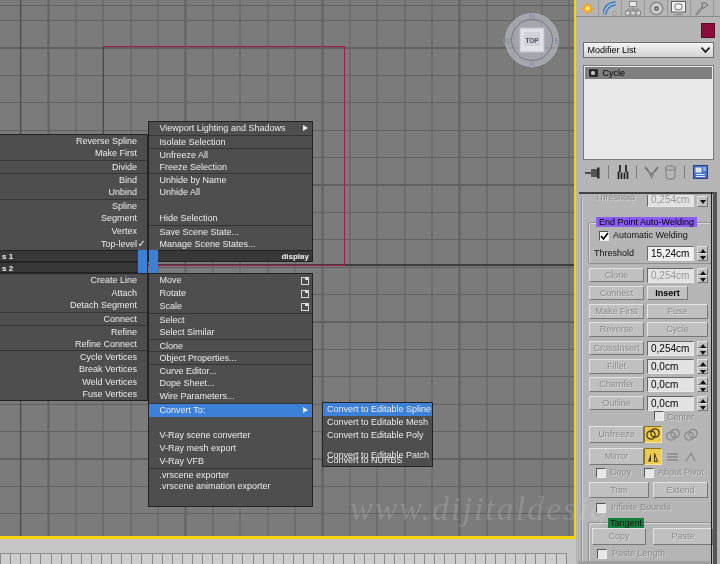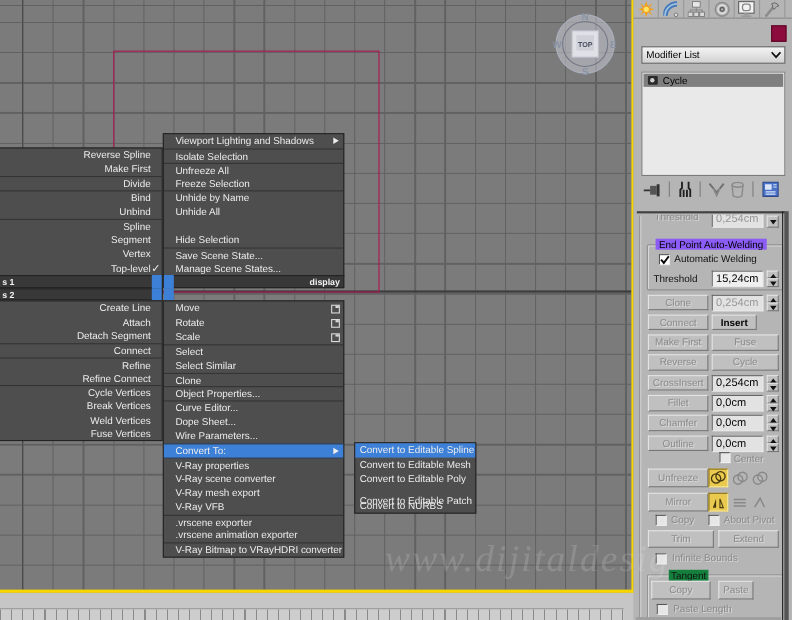--- a/index.html
+++ b/index.html
@@ -135,27 +135,25 @@
       <div class="mi ri" style="top:12.9px">Rotate<span class="ticon"></span></div>
       <div class="mi ri" style="top:25.8px">Scale<span class="ticon"></span></div>
       <div class="mi ri sep" style="top:38.7px">Select</div>
       <div class="mi ri" style="top:51.6px">Select Similar</div>
       <div class="mi ri sep" style="top:64.5px">Clone</div>
       <div class="mi ri sep" style="top:77.4px">Object Properties...</div>
       <div class="mi ri sep" style="top:90.3px">Curve Editor...</div>
       <div class="mi ri" style="top:103.2px">Dope Sheet...</div>
       <div class="mi ri" style="top:116.1px">Wire Parameters...</div>
       <div class="mi ri hl sep" style="top:129px">Convert To:<span class="arrow"></span></div>
-      <div class="mi ri sep" style="top:141.9px">V-Ray properties</div>
       <div class="mi ri" style="top:154.8px">V-Ray scene converter</div>
       <div class="mi ri" style="top:167.7px">V-Ray mesh export</div>
       <div class="mi ri" style="top:180.6px">V-Ray VFB</div>
       <div class="mi ri sep" style="top:193.5px">.vrscene exporter</div>
       <div class="mi ri" style="top:206.4px">.vrscene animation exporter</div>
-      <div class="mi ri sep" style="top:219.3px">V-Ray Bitmap to VRayHDRI converter</div>
     </div>
 
     <div class="abs mbox" style="left:322px;top:401.9px;width:110.5px;height:65.5px">
       <div class="mi ri hl" style="top:0px;padding-left:4px">Convert to Editable Spline</div>
       <div class="mi ri" style="top:12.9px;padding-left:4px">Convert to Editable Mesh</div>
       <div class="mi ri" style="top:25.8px;padding-left:4px">Convert to Editable Poly</div>
       <div class="mi ri" style="top:46px;padding-left:4px">Convert to Editable Patch</div>
       <div class="mi ri" style="top:51.6px;padding-left:4px">Convert to NURBS</div>
     </div>
   </div>
@@ -386,21 +384,21 @@
     <div class="dlbl" style="left:82px;top:467px">About Pivot</div>
 
     <div class="btn dis" style="left:13px;top:481.9px;width:60px;height:16px;line-height:14px">Trim</div>
     <div class="btn dis" style="left:77px;top:481.9px;width:55px;height:16px;line-height:14.5px">Extend</div>
     <div class="chk" style="left:20px;top:502.5px"></div>
     <div class="dlbl" style="left:35px;top:502px">Infinite Bounds</div>
 
     <div class="grp" style="left:12px;top:522px;width:122px;height:42px;border-bottom:none"></div>
     <div class="abs" style="left:32px;top:517.5px;background:#15803d;font-size:9px;padding:0 2px;color:#111">Tangent</div>
     <div class="btn dis" style="left:16px;top:527.8px;width:54px;height:17.5px;line-height:15.5px">Copy</div>
-    <div class="btn dis" style="left:77px;top:527.8px;width:32px;height:17.5px;line-height:15.5px">Paste</div>
+    <div class="btn dis" style="left:77px;top:527.8px;width:60px;height:17.5px;line-height:15.5px">Paste</div>
     <div class="chk" style="left:21px;top:548.5px"></div>
     <div class="dlbl" style="left:36px;top:548px">Paste Length</div>
     <div class="abs" style="left:2px;top:560.5px;width:132px;height:3.5px;background:#9f9f9f"></div>
 
     <div class="abs" style="left:134.5px;top:192px;width:1px;height:372px;background:#1e1e1e"></div>
     <div class="abs" style="left:137px;top:192px;width:3.5px;height:372px;background:#555"></div>
   </div>
 
   <div class="abs" style="left:350px;top:490px;width:330px;height:50px;z-index:9;
        font-family:'Liberation Serif',serif;font-style:italic;font-size:34px;

